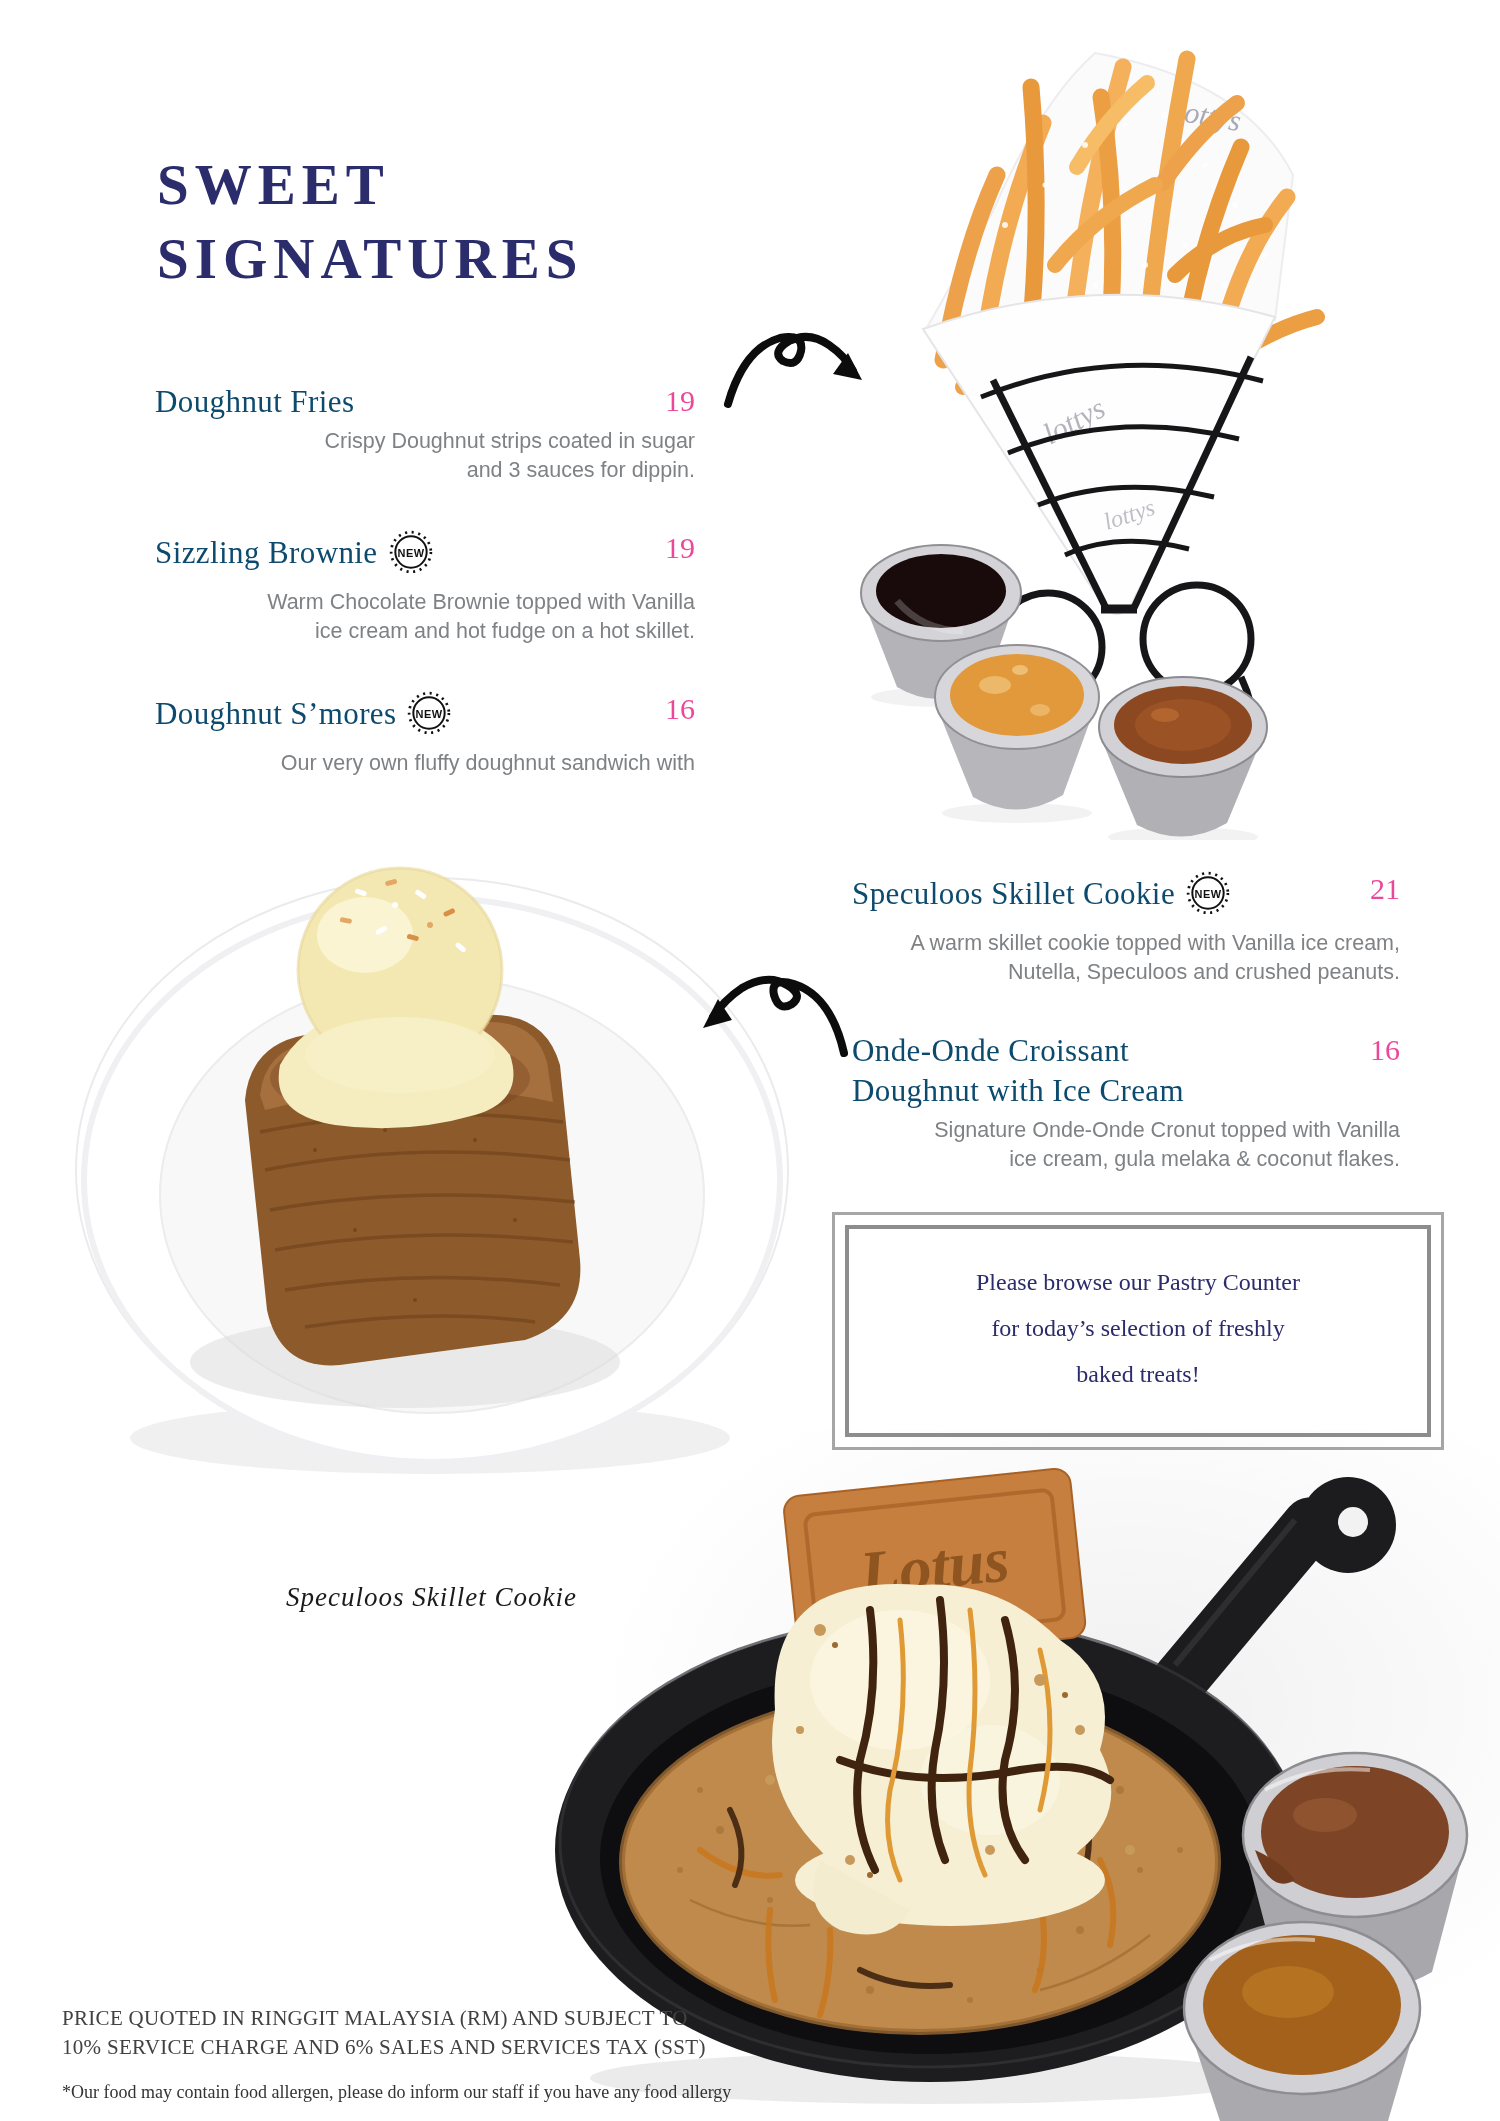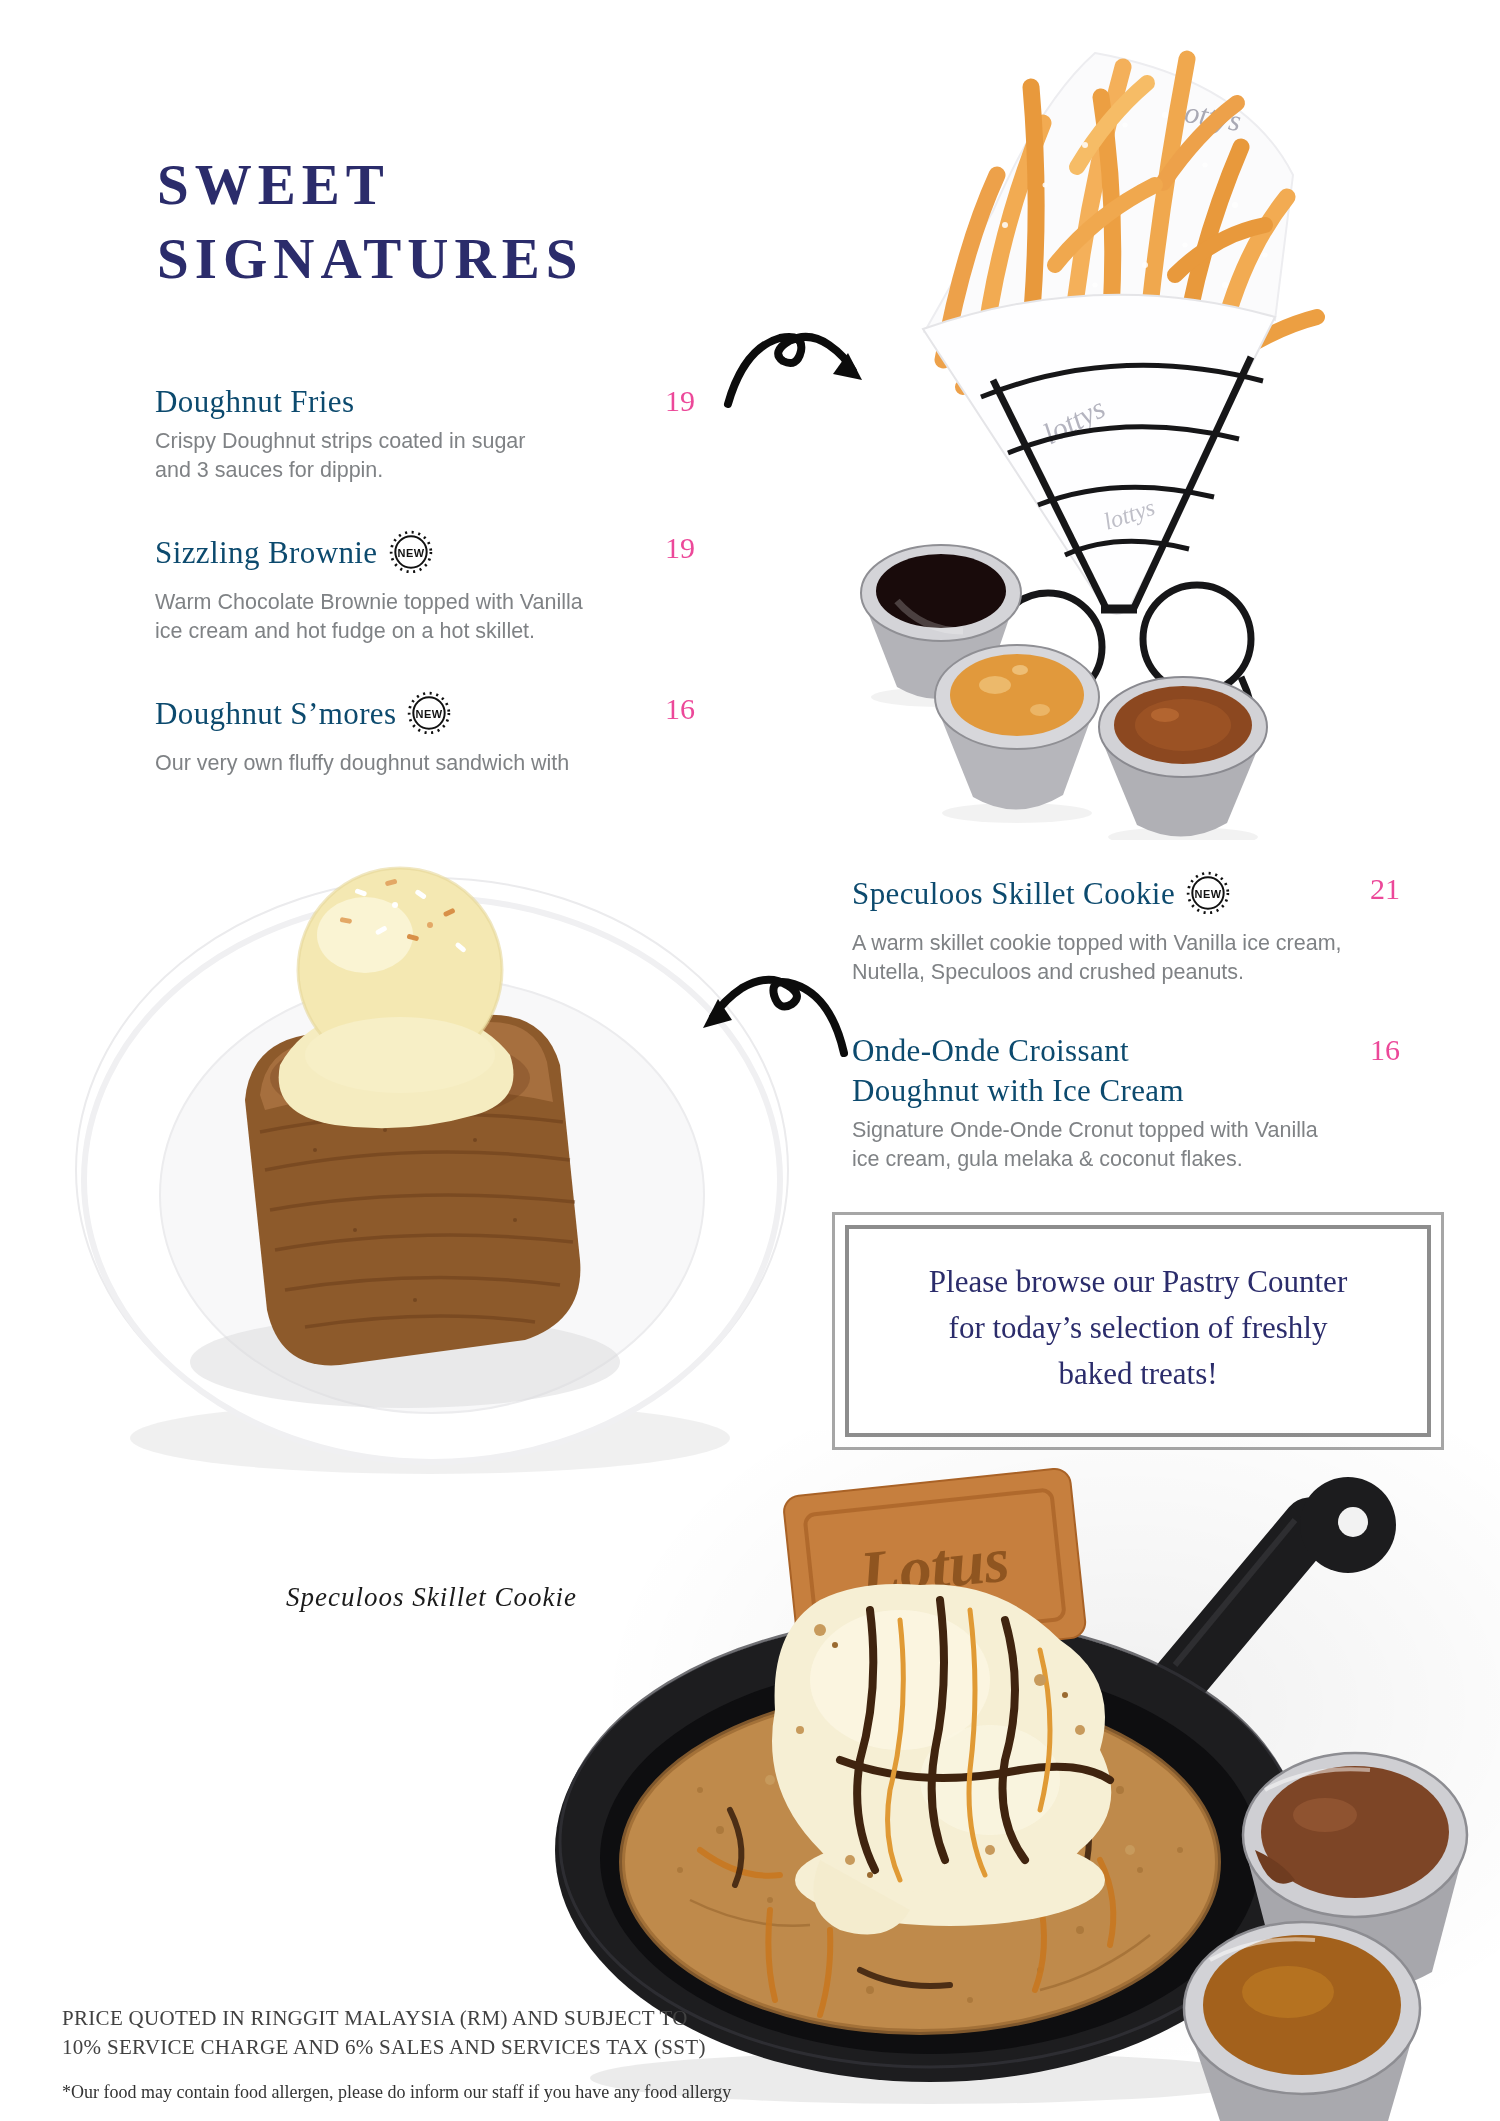--- a/index.html
+++ b/index.html
@@ -9,28 +9,28 @@
   .title{position:absolute;left:157px;top:148px;color:#2b2c6b;font-weight:bold;
          font-size:57px;letter-spacing:6px;line-height:74px;}
   
   .menu-col{position:absolute;}
   .col-left{left:155px;top:382px;width:540px;}
   .col-right{left:852px;top:870px;width:548px;}
   .menu-item{position:relative;margin-bottom:45px;}
   .item-name{font-size:31px;color:#0c4a6e;line-height:40px;letter-spacing:0.4px;}
   .item-price{position:absolute;right:0;top:2px;font-size:30px;color:#ec4899;}
   .item-desc{font-family:"Liberation Sans",sans-serif;font-size:21.5px;color:#7f8285;
-             line-height:28.5px;margin-top:5px;}
+             line-height:28.5px;margin-top:5px;text-align:right;}
   .badge{display:inline-block;width:46px;height:46px;vertical-align:middle;
          margin:0 0 8px 10px;}
   
   .note-outer{position:absolute;left:832px;top:1212px;width:612px;box-sizing:border-box;
               border:3px solid #a6a6a6;padding:10px;background:#fff;}
   .note-inner{border:4px solid #8d8d8d;padding:30px 14px 36px;text-align:center;
-              color:#2b2c6b;font-size:31px;line-height:46px;}
+              color:#2b2c6b;font-size:24px;line-height:46px;}
   
   .caption{position:absolute;left:286px;top:1582px;font-style:italic;font-size:27px;
            color:#1b1b1b;letter-spacing:1px;z-index:5;}
   
   .footer{position:absolute;left:62px;top:2004px;z-index:6;color:#414141;}
   .footer .f-line{font-size:21px;line-height:29px;letter-spacing:0.3px;}
   .footer .f-allergen{font-size:18px;margin-top:20px;color:#333;}
   
   .photo{position:absolute;}
   .fries-photo{left:845px;top:25px;width:560px;height:815px;}

